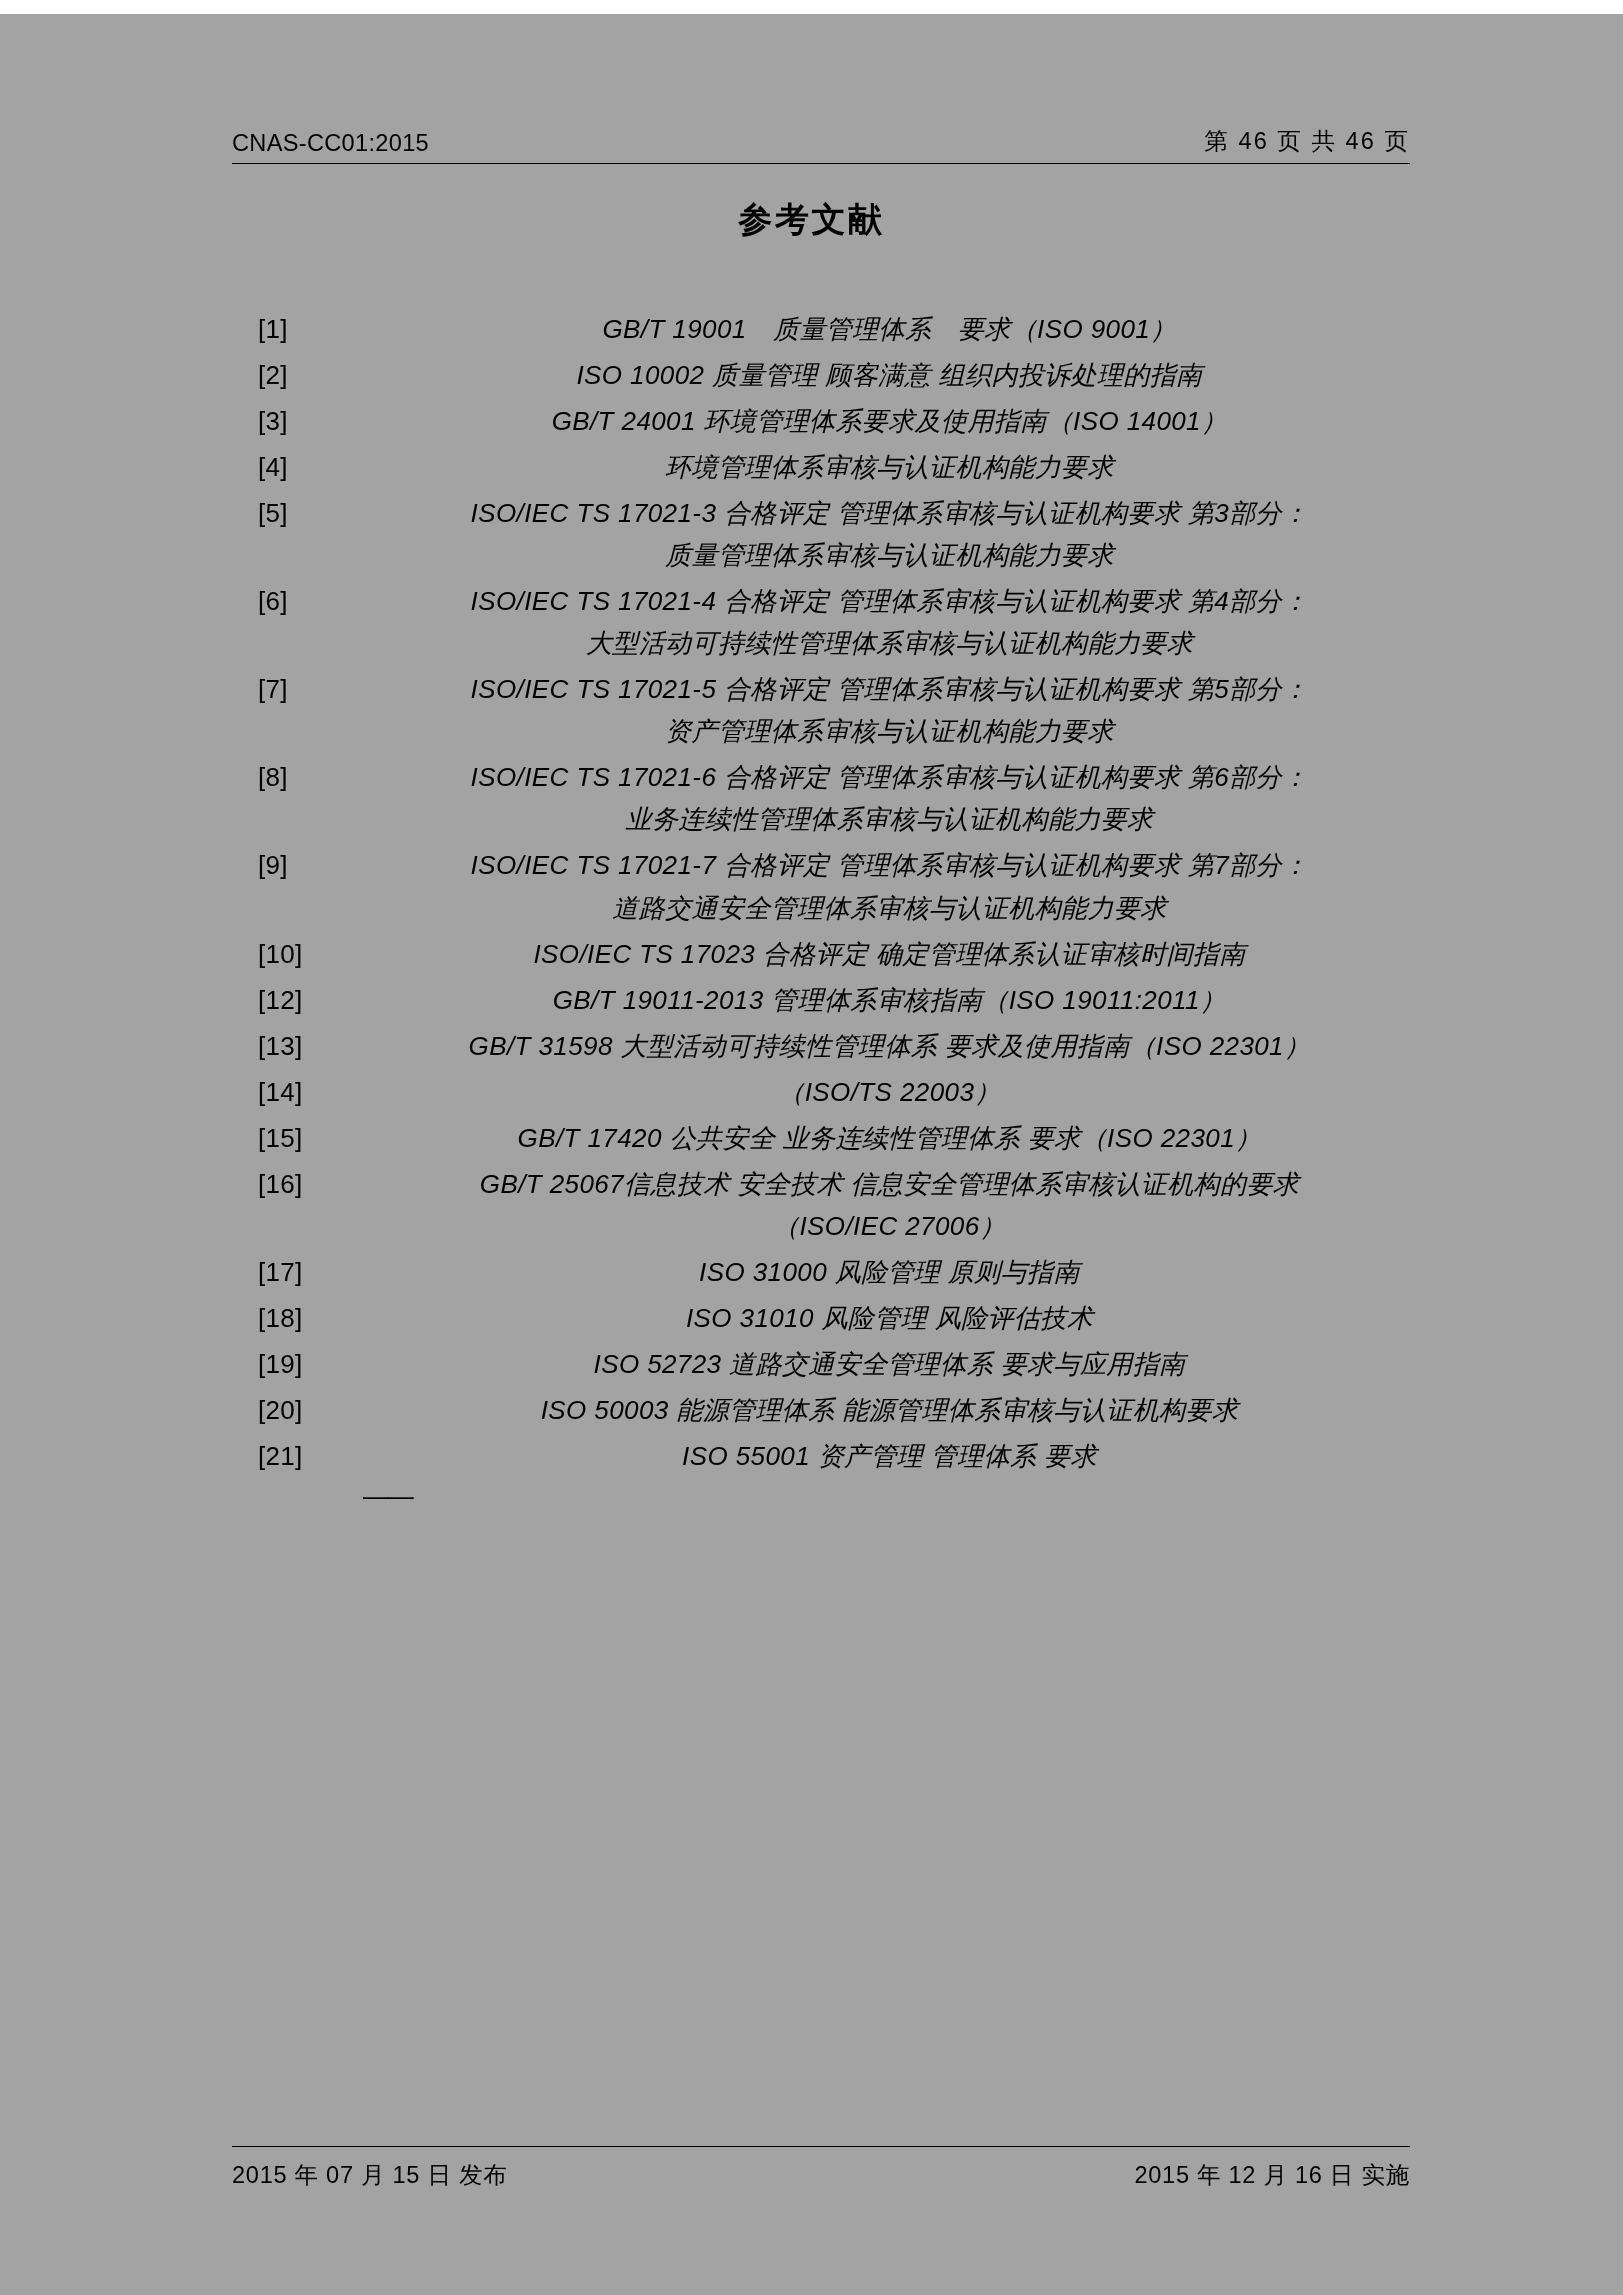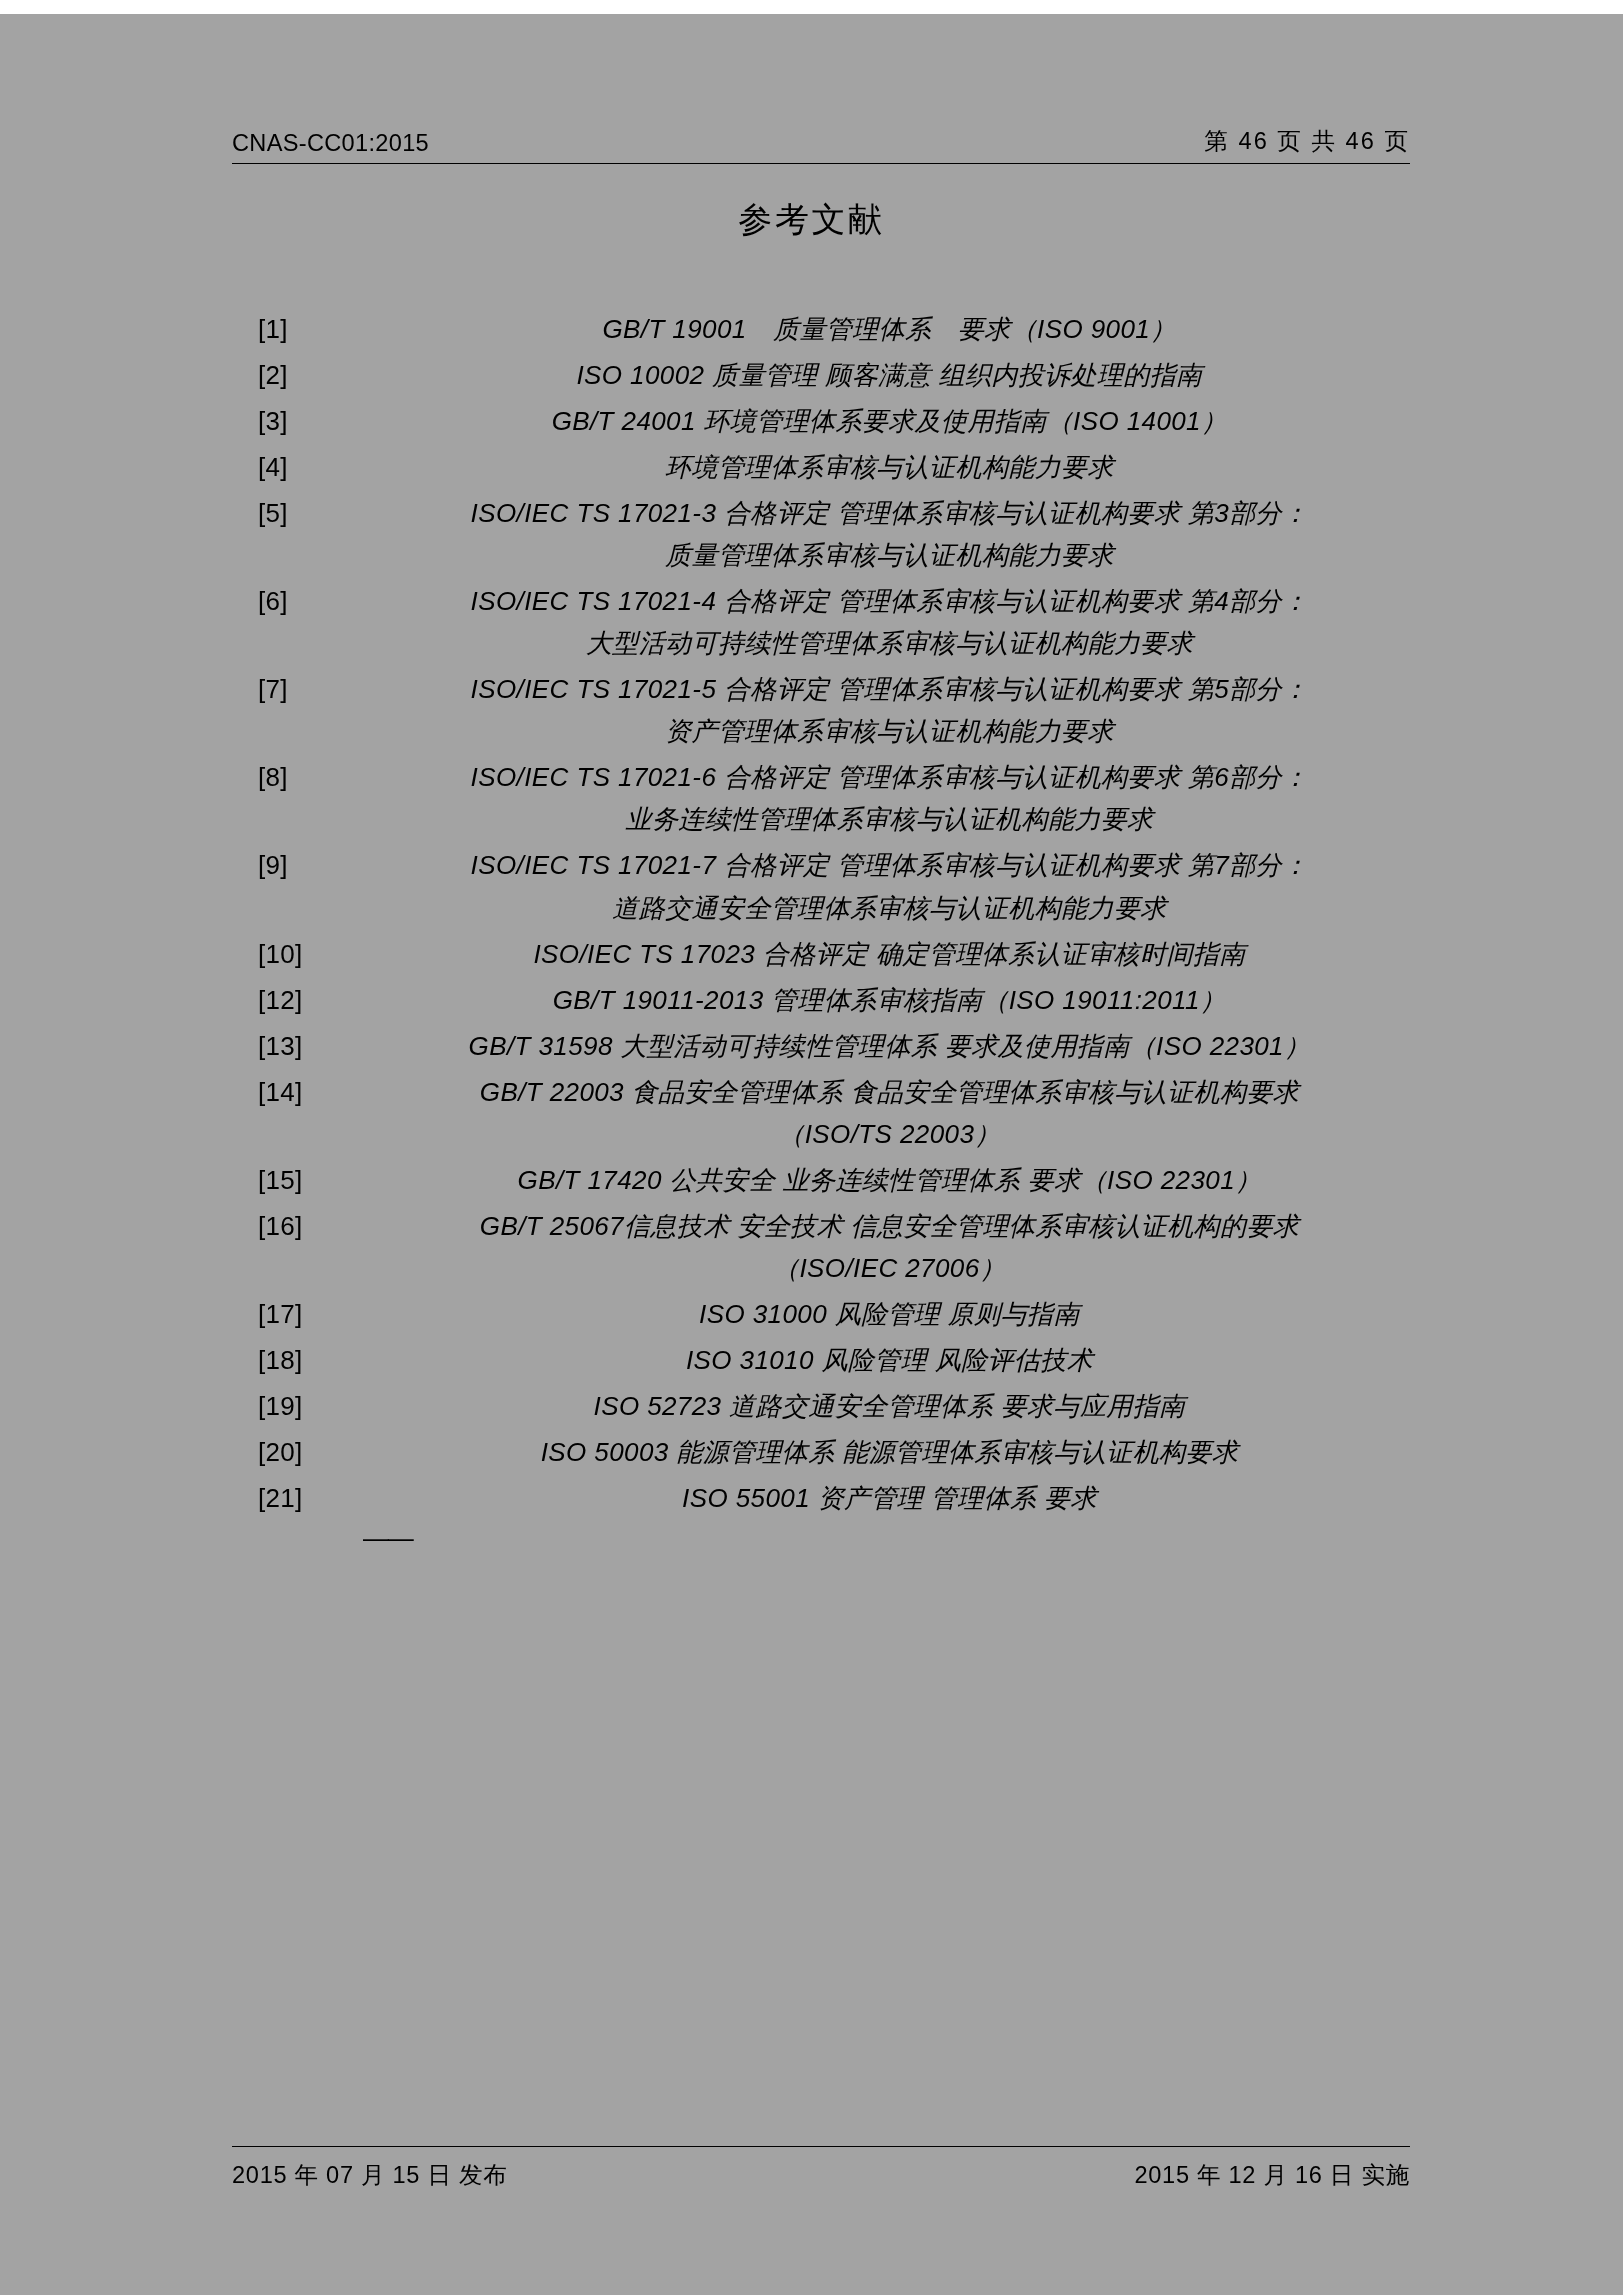--- a/index.html
+++ b/index.html
@@ -44,21 +44,21 @@
   }
 
   
   .doc-title {
     position: absolute;
     left: 0;
     top: 183px;
     width: 100%;
     text-align: center;
     font-size: 34px;
-    font-weight: normal;
+    font-weight: bold;
     letter-spacing: 2.6px;
   }
 
   
   .ref-list {
     position: absolute;
     left: 258px;
     top: 294px;
     width: 1158px;
   }
@@ -166,21 +166,21 @@
       <div class="ref-item">
         <span class="ref-num">[12]</span>
         <span class="ref-text"><span class="l1">GB/T 19011-2013 管理体系审核指南（ISO 19011:2011）</span></span>
       </div>
       <div class="ref-item">
         <span class="ref-num">[13]</span>
         <span class="ref-text"><span class="l1">GB/T 31598 大型活动可持续性管理体系 要求及使用指南（ISO 22301）</span></span>
       </div>
       <div class="ref-item">
         <span class="ref-num">[14]</span>
-        <span class="ref-text"><span class="l1">GB/T  22003 食品安全管理体系 食品安全管理体系审核与认证机构要求</span><span class="l2">（ISO/TS 22003）</span></span>
+        <span class="ref-text"><span class="l2">（ISO/TS 22003）</span></span>
       </div>
       <div class="ref-item">
         <span class="ref-num">[15]</span>
         <span class="ref-text"><span class="l1">GB/T 17420 公共安全 业务连续性管理体系 要求（ISO 22301）</span></span>
       </div>
       <div class="ref-item">
         <span class="ref-num">[16]</span>
         <span class="ref-text"><span class="l1">GB/T  25067信息技术 安全技术 信息安全管理体系审核认证机构的要求</span><span class="l2">（ISO/IEC 27006）</span></span>
       </div>
       <div class="ref-item">

